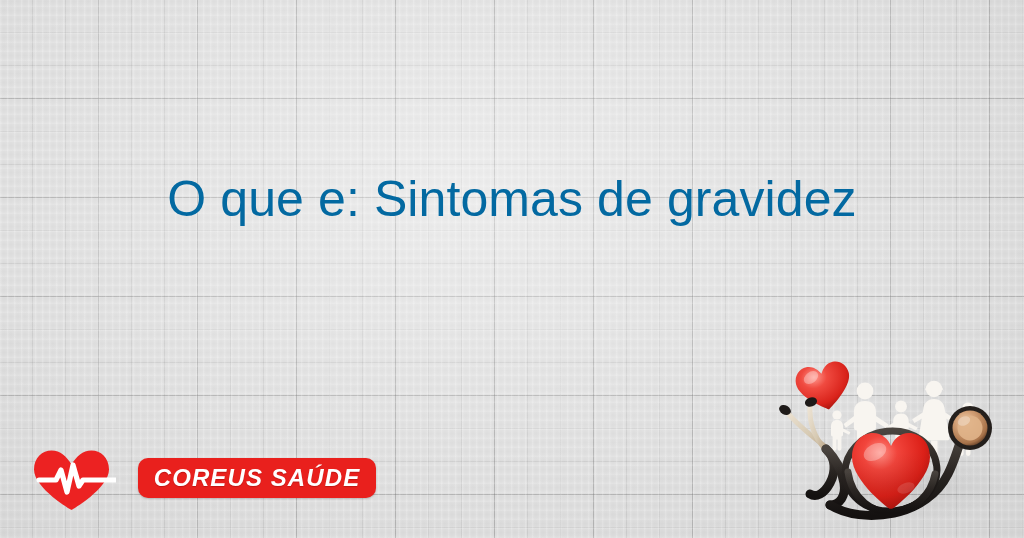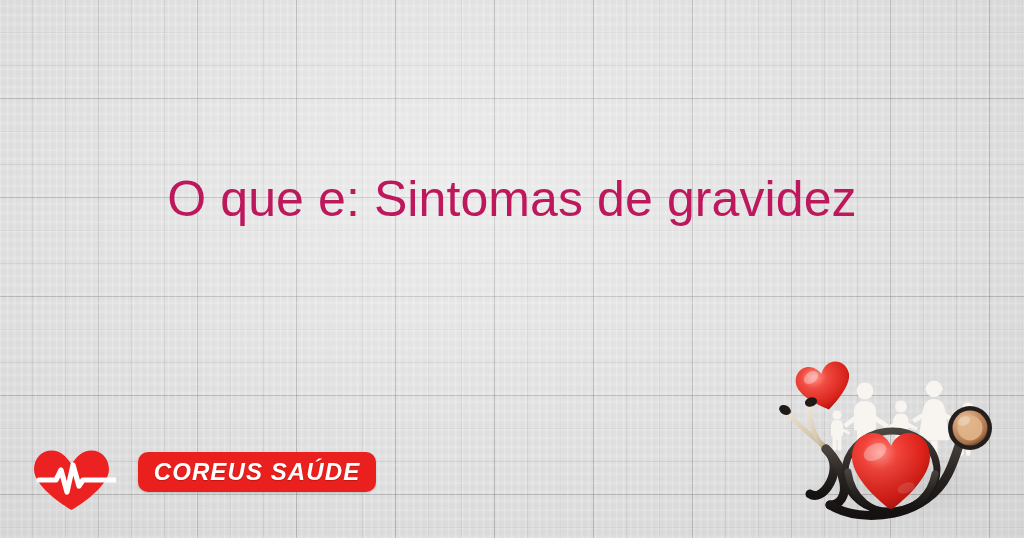--- a/index.html
+++ b/index.html
@@ -62,21 +62,21 @@
     left: 50px;
     top: 168px;
     width: 924px;
     text-align: center;
   }
   .title-line {
     font-family: "Liberation Sans", sans-serif;
     font-size: 50px;
     font-weight: 400;
     line-height: 63px;
-    color: #be185d;
+    color: #0369a1;
     letter-spacing: 0.1px;
     white-space: nowrap;
   }
 
   
   .logo {
     position: absolute;
     left: 30px;
     top: 448px;
     width: 320px;
@@ -85,21 +85,21 @@
   .logo-heart {
     position: absolute;
     left: 0;
     top: 0;
     width: 86px;
     height: 64px;
   }
   .logo-banner {
     position: absolute;
     left: 108px;
-    top: 4px;
+    top: 10px;
     width: 238px;
     height: 40px;
     background: #e9201d;
     border-radius: 10px;
     box-shadow: 0 1px 2px rgba(0,0,0,0.18);
     display: flex;
     align-items: center;
     justify-content: center;
   }
   .logo-text {

